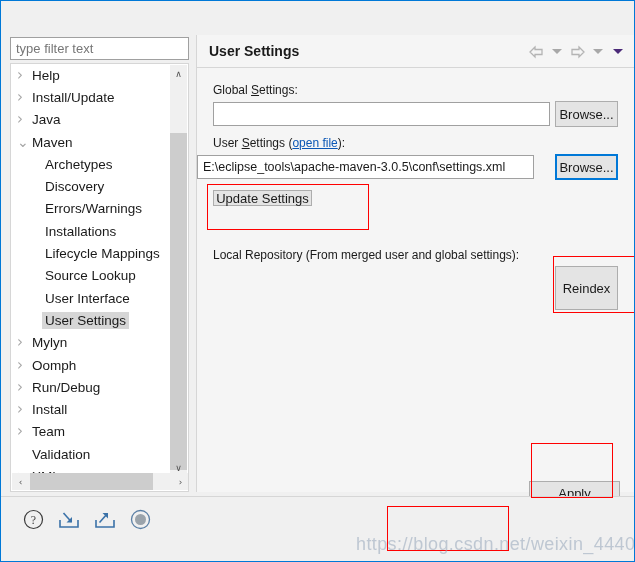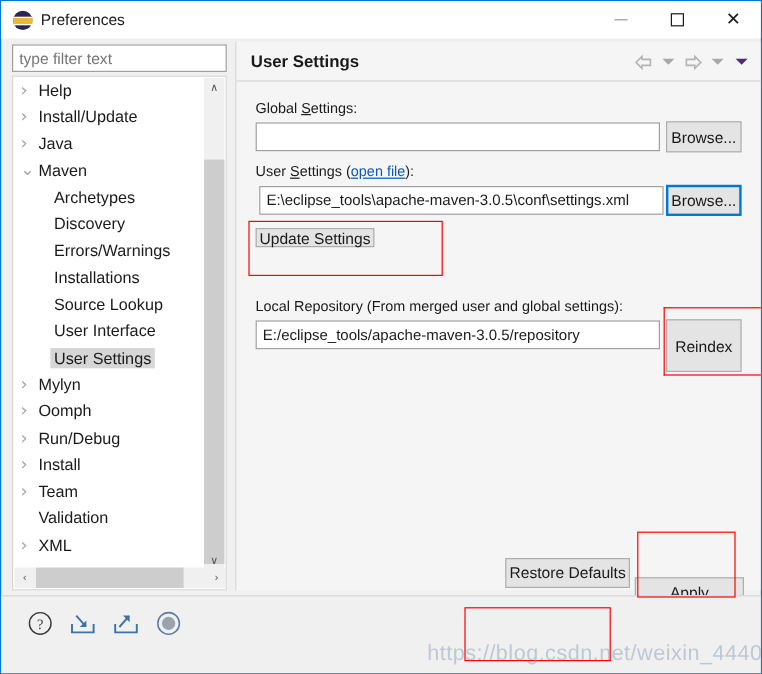--- a/index.html
+++ b/index.html
@@ -229,33 +229,20 @@
     letter-spacing: 0.4px;
     white-space: nowrap;
     font-family: "Liberation Sans", sans-serif;
   }
 </style>
 </head>
 <body>
 
 <div id="window">
 
-  <div id="titlebar">
-    <div id="app-icon"></div>
-    <div id="title-text">Preferences</div>
-    <div class="win-btn" id="btn-min">
-      <span class="glyph-min"></span>
-    </div>
-    <div class="win-btn" id="btn-max">
-      <span class="glyph-max"></span>
-    </div>
-    <div class="win-btn" id="btn-close">
-      <span class="glyph-close">✕</span>
-    </div>
-  </div>
 
   <div id="left-pane">
     <div id="filter-box">
       <span>type filter text</span>
     </div>
     <div id="tree-frame">
       <div id="tree-items">
           <div class="tree-row">
             <span class="arrow" style="font-size: 15px;">›</span>
             <span class="tree-label">Help</span>
@@ -276,20 +263,23 @@
             <span class="tree-label">Archetypes</span>
           </div>
           <div class="tree-row child">
             <span class="tree-label">Discovery</span>
           </div>
           <div class="tree-row child">
             <span class="tree-label">Errors/Warnings</span>
           </div>
           <div class="tree-row child">
             <span class="tree-label">Installations</span>
+          </div>
+          <div class="tree-row child">
+            <span class="tree-label">Lifecycle Mappings</span>
           </div>
           <div class="tree-row child">
             <span class="tree-label">Source Lookup</span>
           </div>
           <div class="tree-row child">
             <span class="tree-label">User Interface</span>
           </div>
           <div class="tree-row child selected">
             <span class="tree-label">User Settings</span>
           </div>
@@ -372,42 +362,36 @@
     <div class="txtfield" style="left:16px; top:67px; width:337px;">
       <span></span>
     </div>
     <div class="btn" style="left:358px; top:66px; width:63px; height:26px;">
       <span>Browse...</span>
     </div>
 
     <div class="field-label" style="left:16px; top:101px;">
       <span>User </span><span class="mn">S</span><span>ettings (</span><span class="link">open file</span><span>):</span>
     </div>
-    <div class="txtfield" style="left:19px; top:120px; width:337px;">
+    <div class="txtfield" style="left:0; top:120px; width:337px;">
       <span>E:\eclipse_tools\apache-maven-3.0.5\conf\settings.xml</span>
     </div>
     <div class="btn focused" style="left:358px; top:119px; width:63px; height:26px;">
       <span>Browse...</span>
     </div>
 
     <div class="btn" style="left:16px; top:155px; width:99px; height:16px;">
       <span>Update Settings</span>
     </div>
 
     <div class="field-label" style="left:16px; top:213px;">Local Repository (From merged user and global settings):</div>
-    <div class="txtfield" style="left:16px; top:232px; width:337px;">
-      <span>E:/eclipse_tools/apache-maven-3.0.5/repository</span>
-    </div>
     <div class="btn" style="left:358px; top:231px; width:63px; height:44px;">
       <span>Reindex</span>
     </div>
 
-    <div class="btn" style="left:224px; top:430px; width:104px; height:25px;">
-      <span>Restore Defaults</span>
-    </div>
     <div class="btn" style="left:332px; top:446px; width:91px; height:25px;">
       <span>Apply</span>
     </div>
   </div>
 
   <div id="bottom-bar">
     <div id="bottom-icons">
       <span>
         <svg width="21" height="21" viewBox="0 0 21 21">
           <circle cx="10.5" cy="10.5" r="9" fill="none" stroke="#3a3a3a" stroke-width="1.2"></circle>

